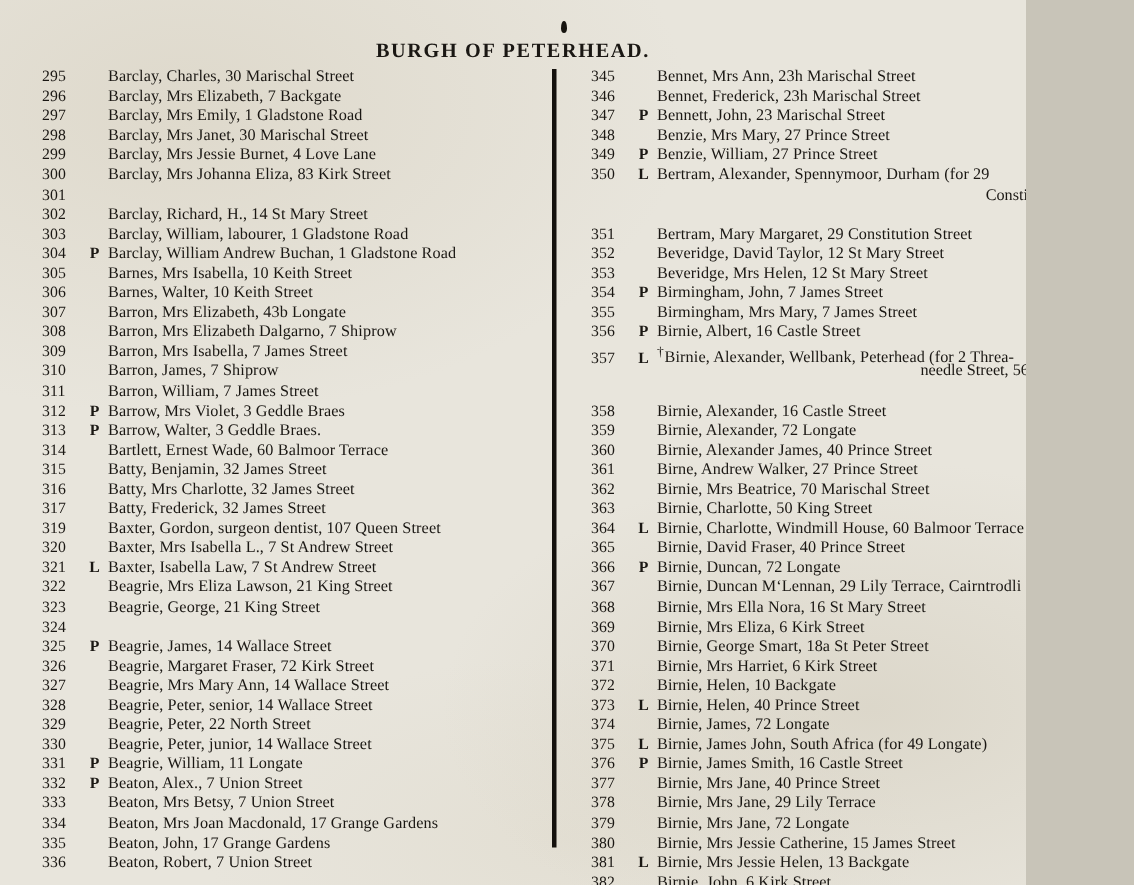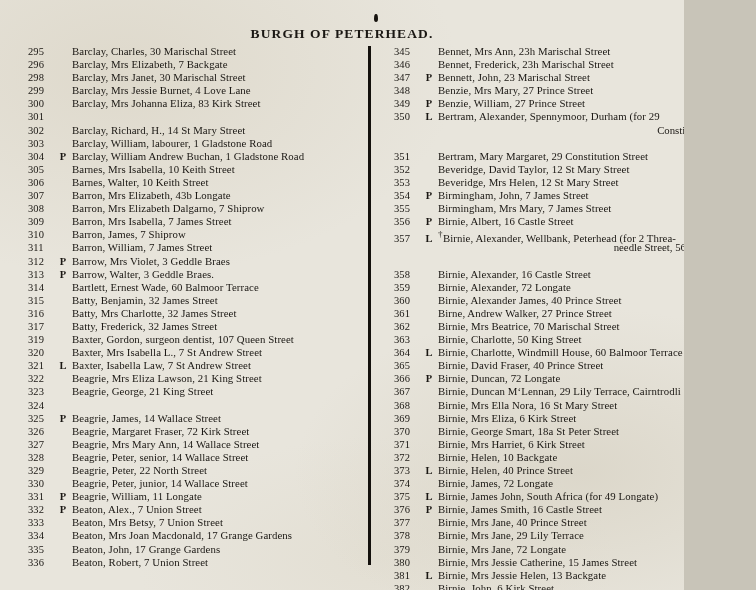--- a/index.html
+++ b/index.html
@@ -131,20 +131,25 @@
           <span class="num">295</span>
           <span class="flag"></span>
           <span class="name">Barclay, Charles, 30 Marischal Street</span>
         </div>
         <div class="entry">
           <span class="num">296</span>
           <span class="flag"></span>
           <span class="name">Barclay, Mrs Elizabeth, 7 Backgate</span>
         </div>
         <div class="entry">
+          <span class="num">297</span>
+          <span class="flag"></span>
+          <span class="name">Barclay, Mrs Emily, 1 Gladstone Road</span>
+        </div>
+        <div class="entry">
           <span class="num">298</span>
           <span class="flag"></span>
           <span class="name">Barclay, Mrs Janet, 30 Marischal Street</span>
         </div>
         <div class="entry">
           <span class="num">299</span>
           <span class="flag"></span>
           <span class="name">Barclay, Mrs Jessie Burnet, 4 Love Lane</span>
         </div>
         <div class="entry">

